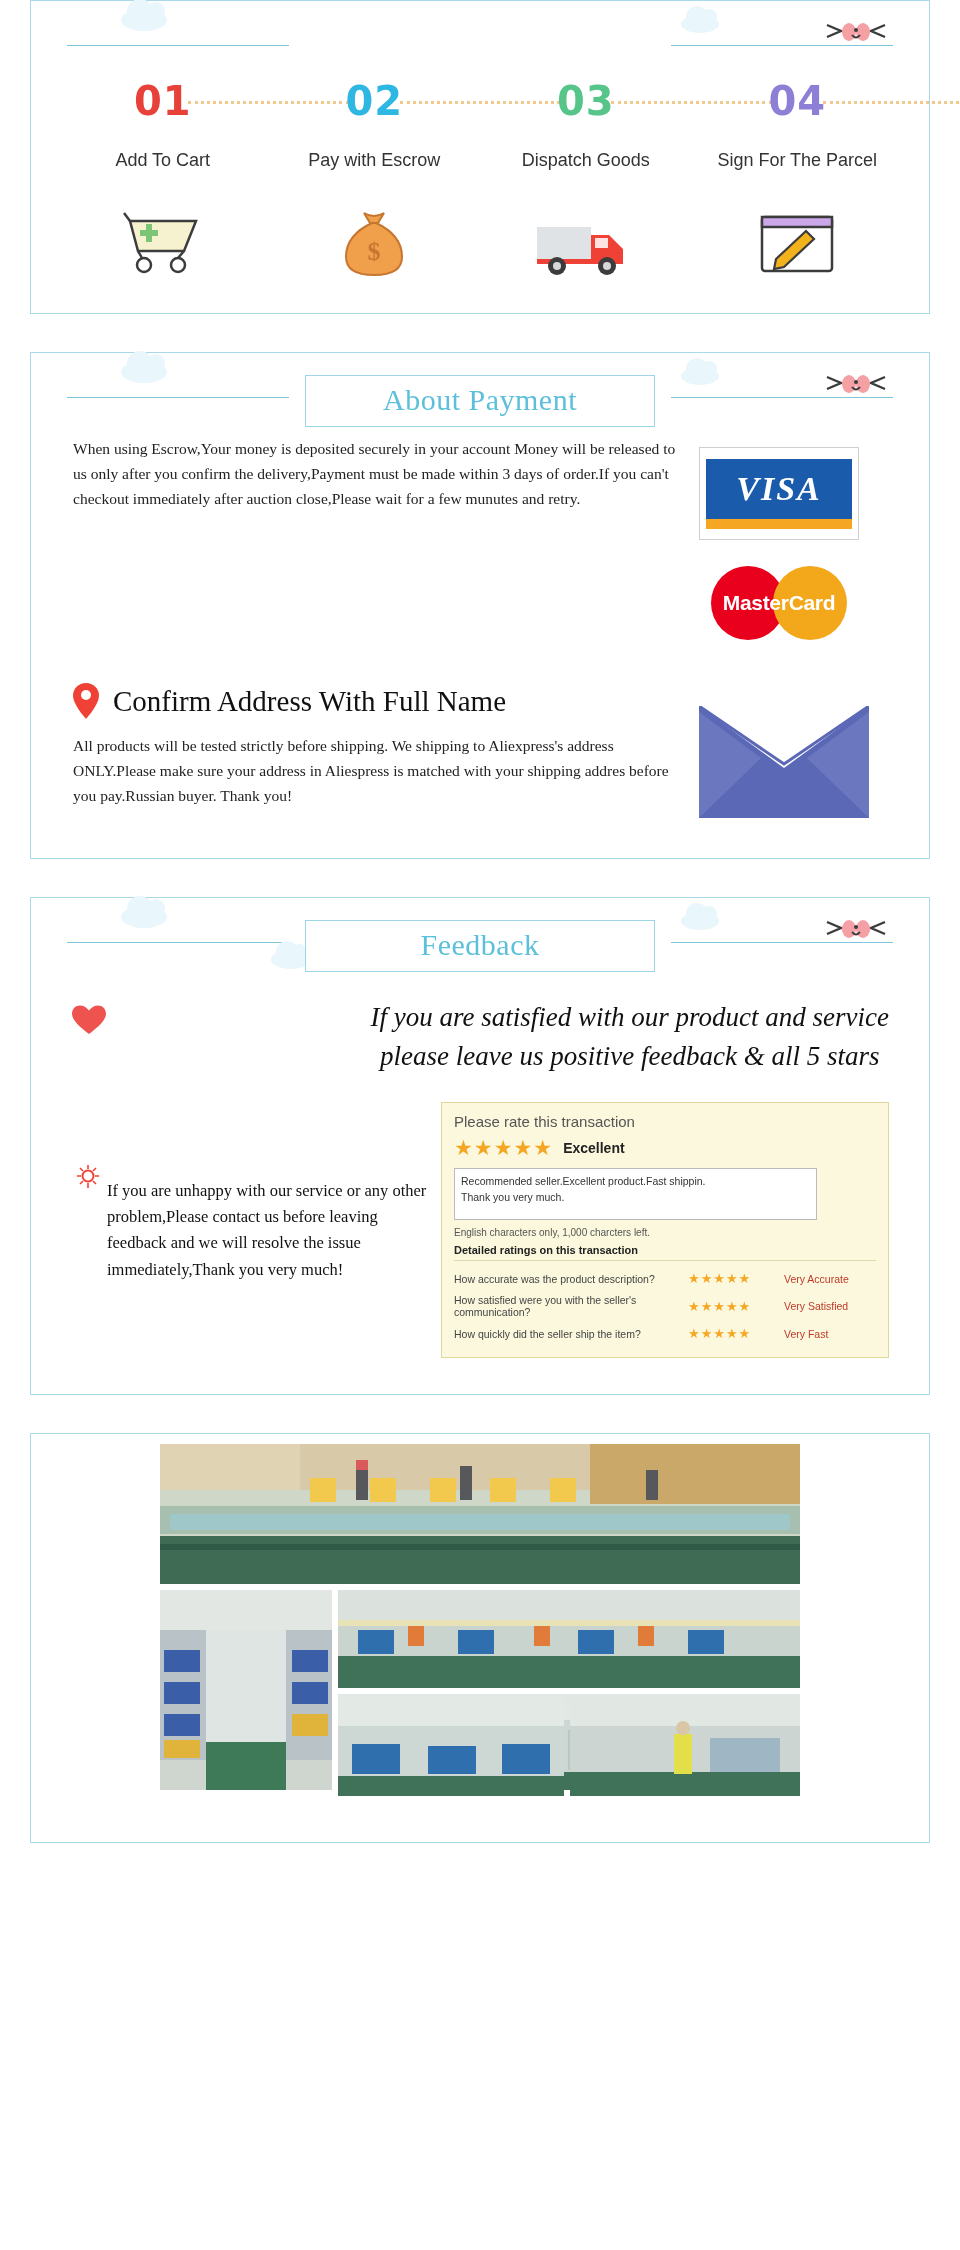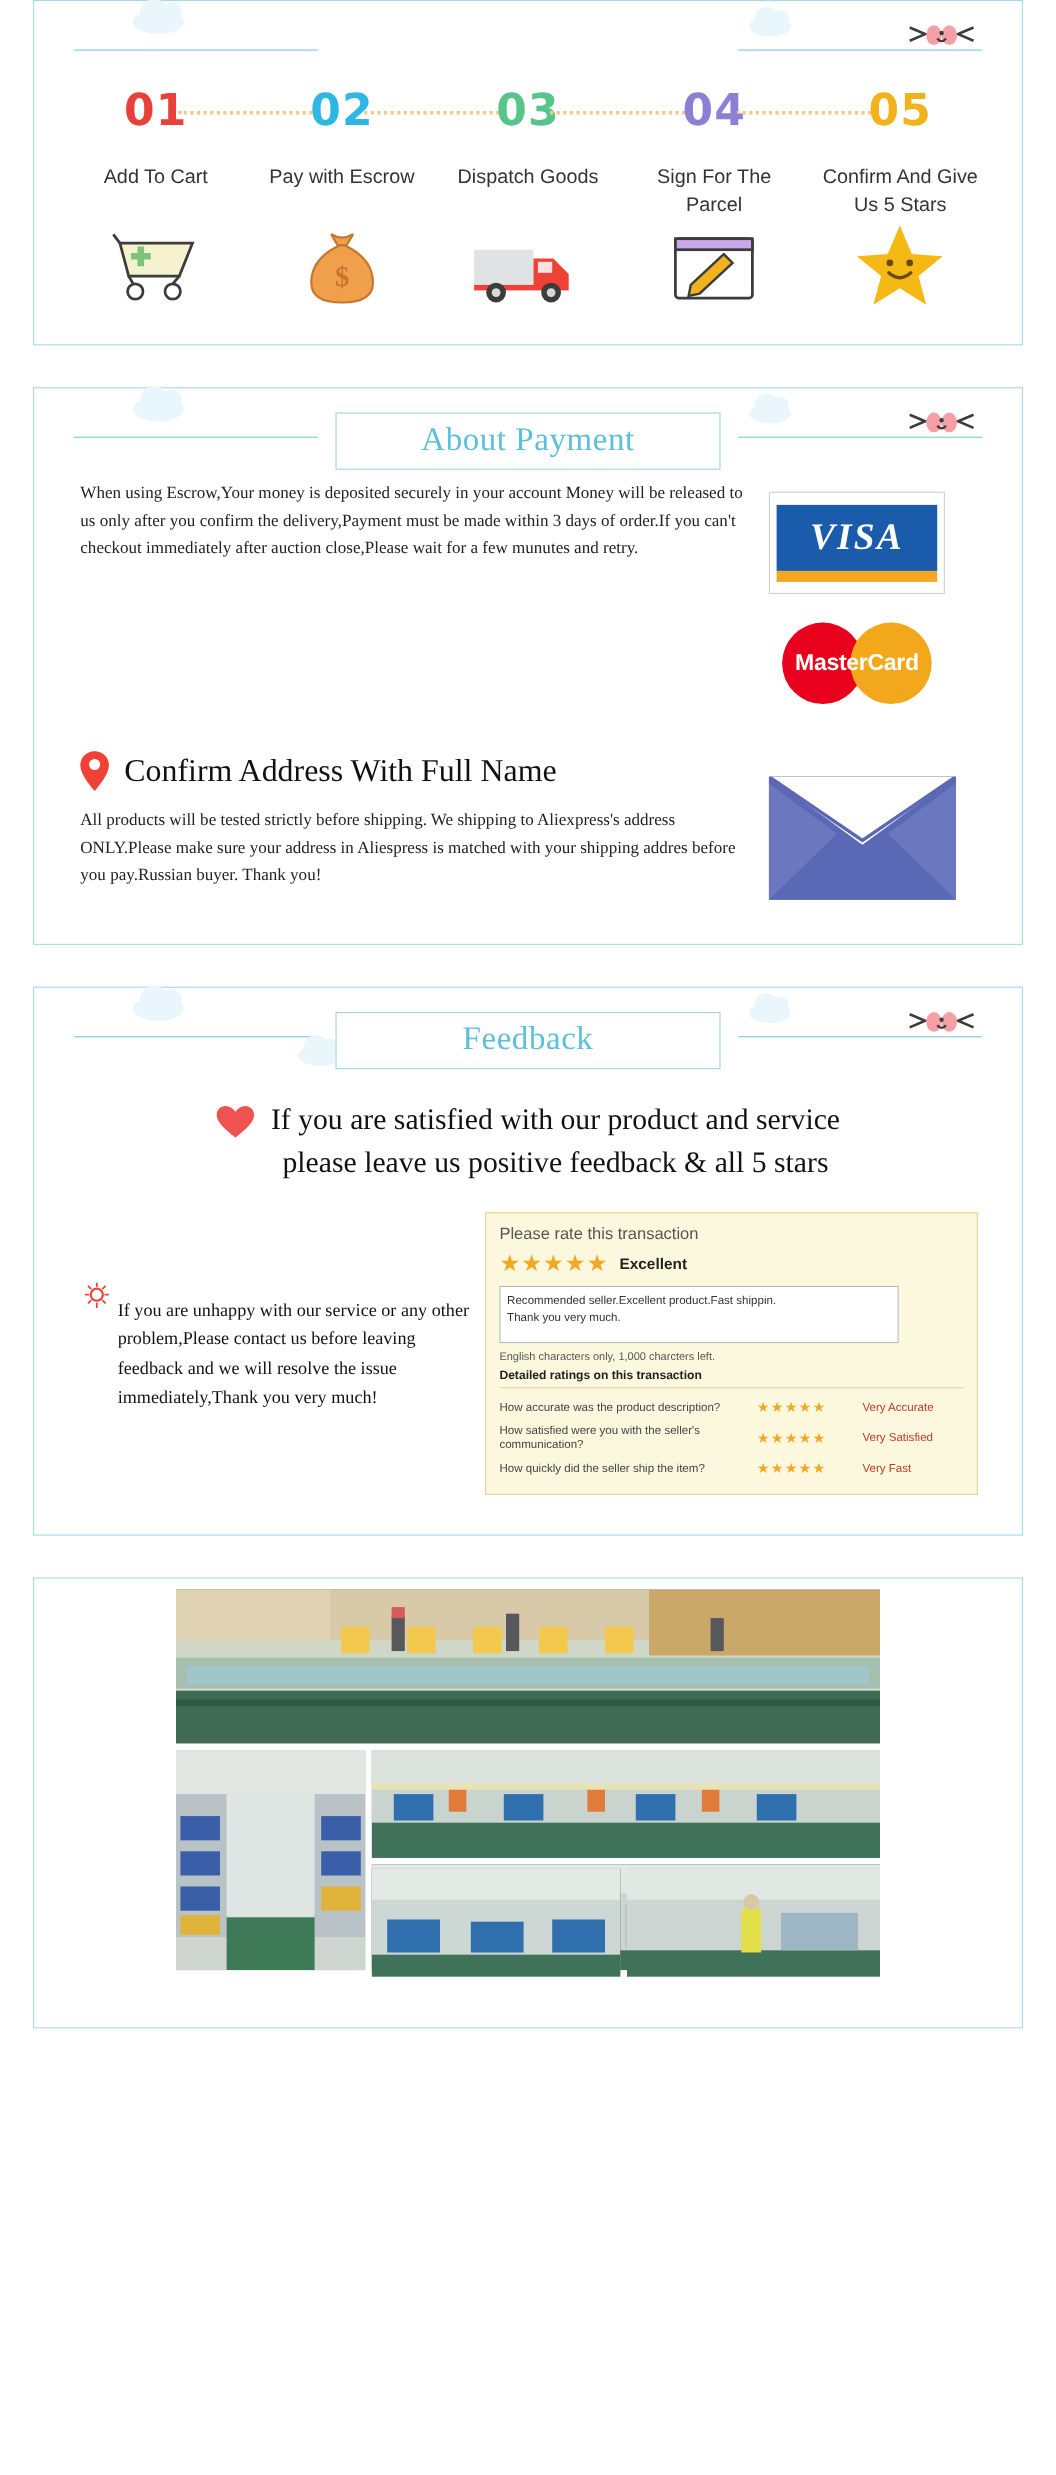--- a/index.html
+++ b/index.html
@@ -190,22 +190,23 @@
     position: relative;
     overflow: hidden;
     margin-top: 26px;
   }
 
   
   .fb-body { padding: 8px 40px 36px 40px; }
   .fb-top {
     display: flex;
     align-items: flex-start;
-    justify-content: center;
+    justify-content: space-between;
     margin: 18px 0 26px 0;
+    font-style: italic;
   }
   .fb-heart { margin: 6px 14px 0 0; }
   .fb-heading {
     font-family: "Liberation Serif", serif;
     font-size: 27px;
     color: #111;
     line-height: 1.45;
     text-align: center;
   }
   .fb-cols { display: flex; align-items: center; }
@@ -335,32 +336,20 @@
         <div class="step-label">Sign For The Parcel</div>
         <div class="step-icon">
           <svg width="86" height="70" viewBox="0 0 86 70">
             <rect x="8" y="8" width="70" height="54" rx="3" fill="#ffffff" stroke="#3c3c3c" stroke-width="2.5"></rect>
             <rect x="8" y="8" width="70" height="10" fill="#c9a7e8" stroke="#3c3c3c" stroke-width="2.5"></rect>
             <path d="M22 50 L52 22 L60 30 L30 58 L20 60 Z" fill="#f2b21c" stroke="#3c3c3c" stroke-width="2.2"></path>
           </svg>
         </div>
       </div>
 
-      <div class="step">
-        <div class="step-num" style="color:#f2b21c">05</div>
-        <div class="step-label">Confirm And Give Us 5 Stars</div>
-        <div class="step-icon">
-          <svg width="84" height="78" viewBox="0 0 84 78">
-            <path d="M42 4 L53 30 L81 32 L59 50 L66 76 L42 61 L18 76 L25 50 L3 32 L31 30 Z" fill="#f5b915"></path>
-            <circle cx="33" cy="38" r="3" fill="#6b4a00"></circle>
-            <circle cx="51" cy="38" r="3" fill="#6b4a00"></circle>
-            <path d="M32 47 q10 9 20 0" fill="none" stroke="#6b4a00" stroke-width="3" stroke-linecap="round"></path>
-          </svg>
-        </div>
-      </div>
     </div>
   </div>
 
   <div class="panel">
     <div class="panel-head">
       <div class="cloud c1"></div>
       <div class="cloud c2"></div>
       <div class="rule left"></div>
       <div class="rule right"></div>
       <div class="title-box">

